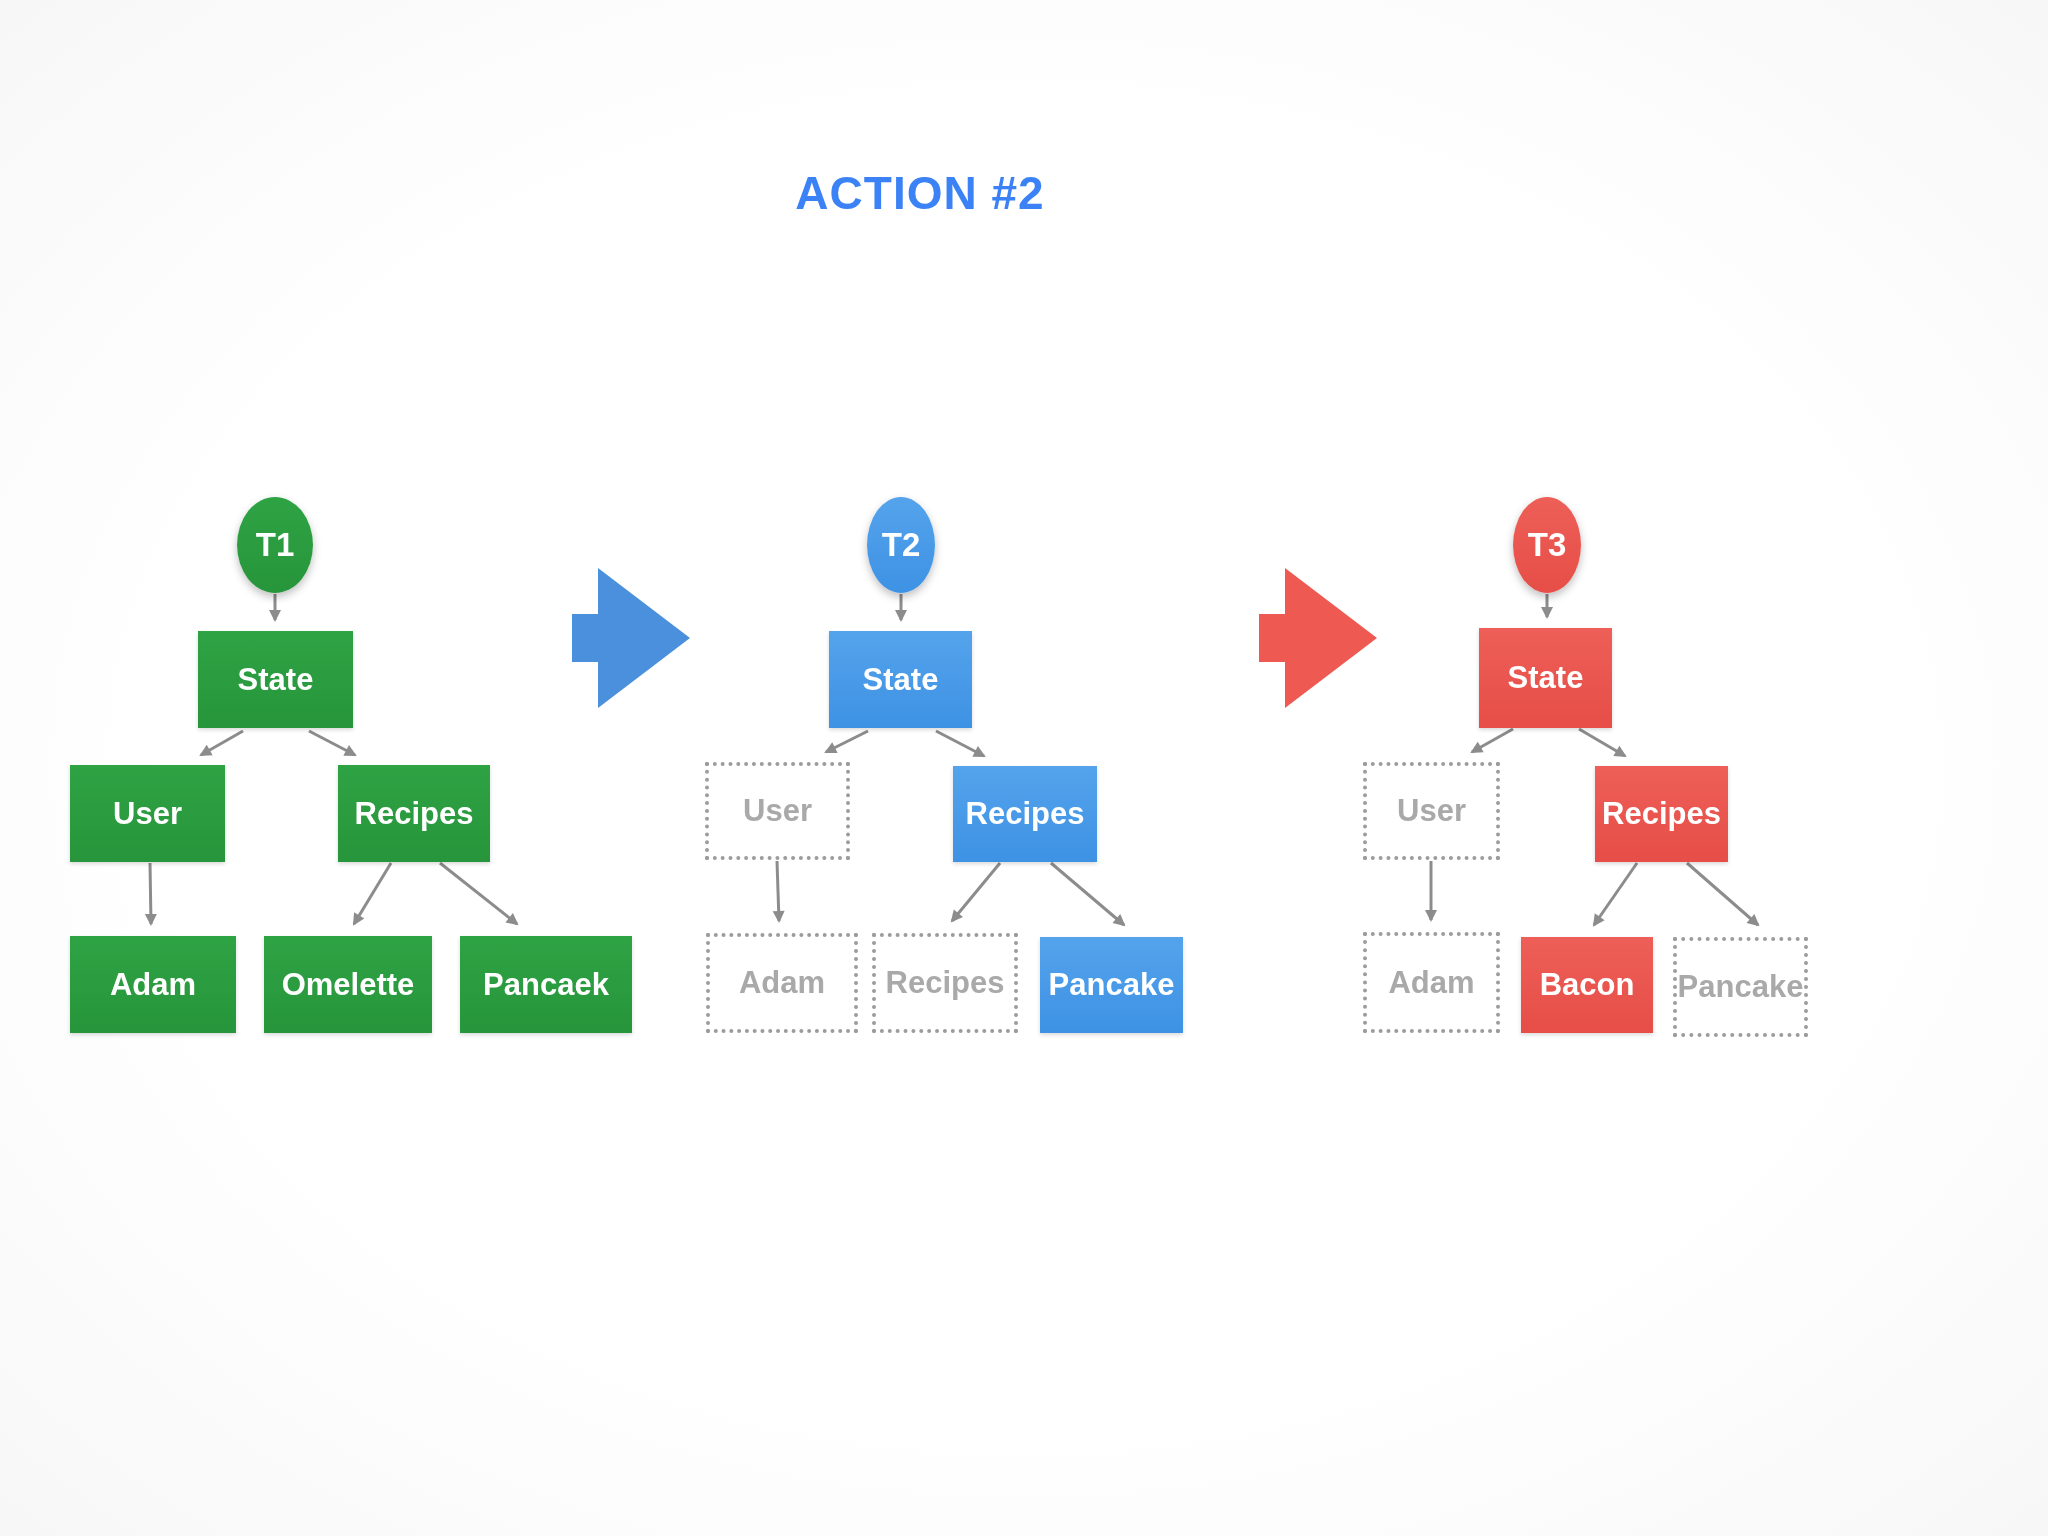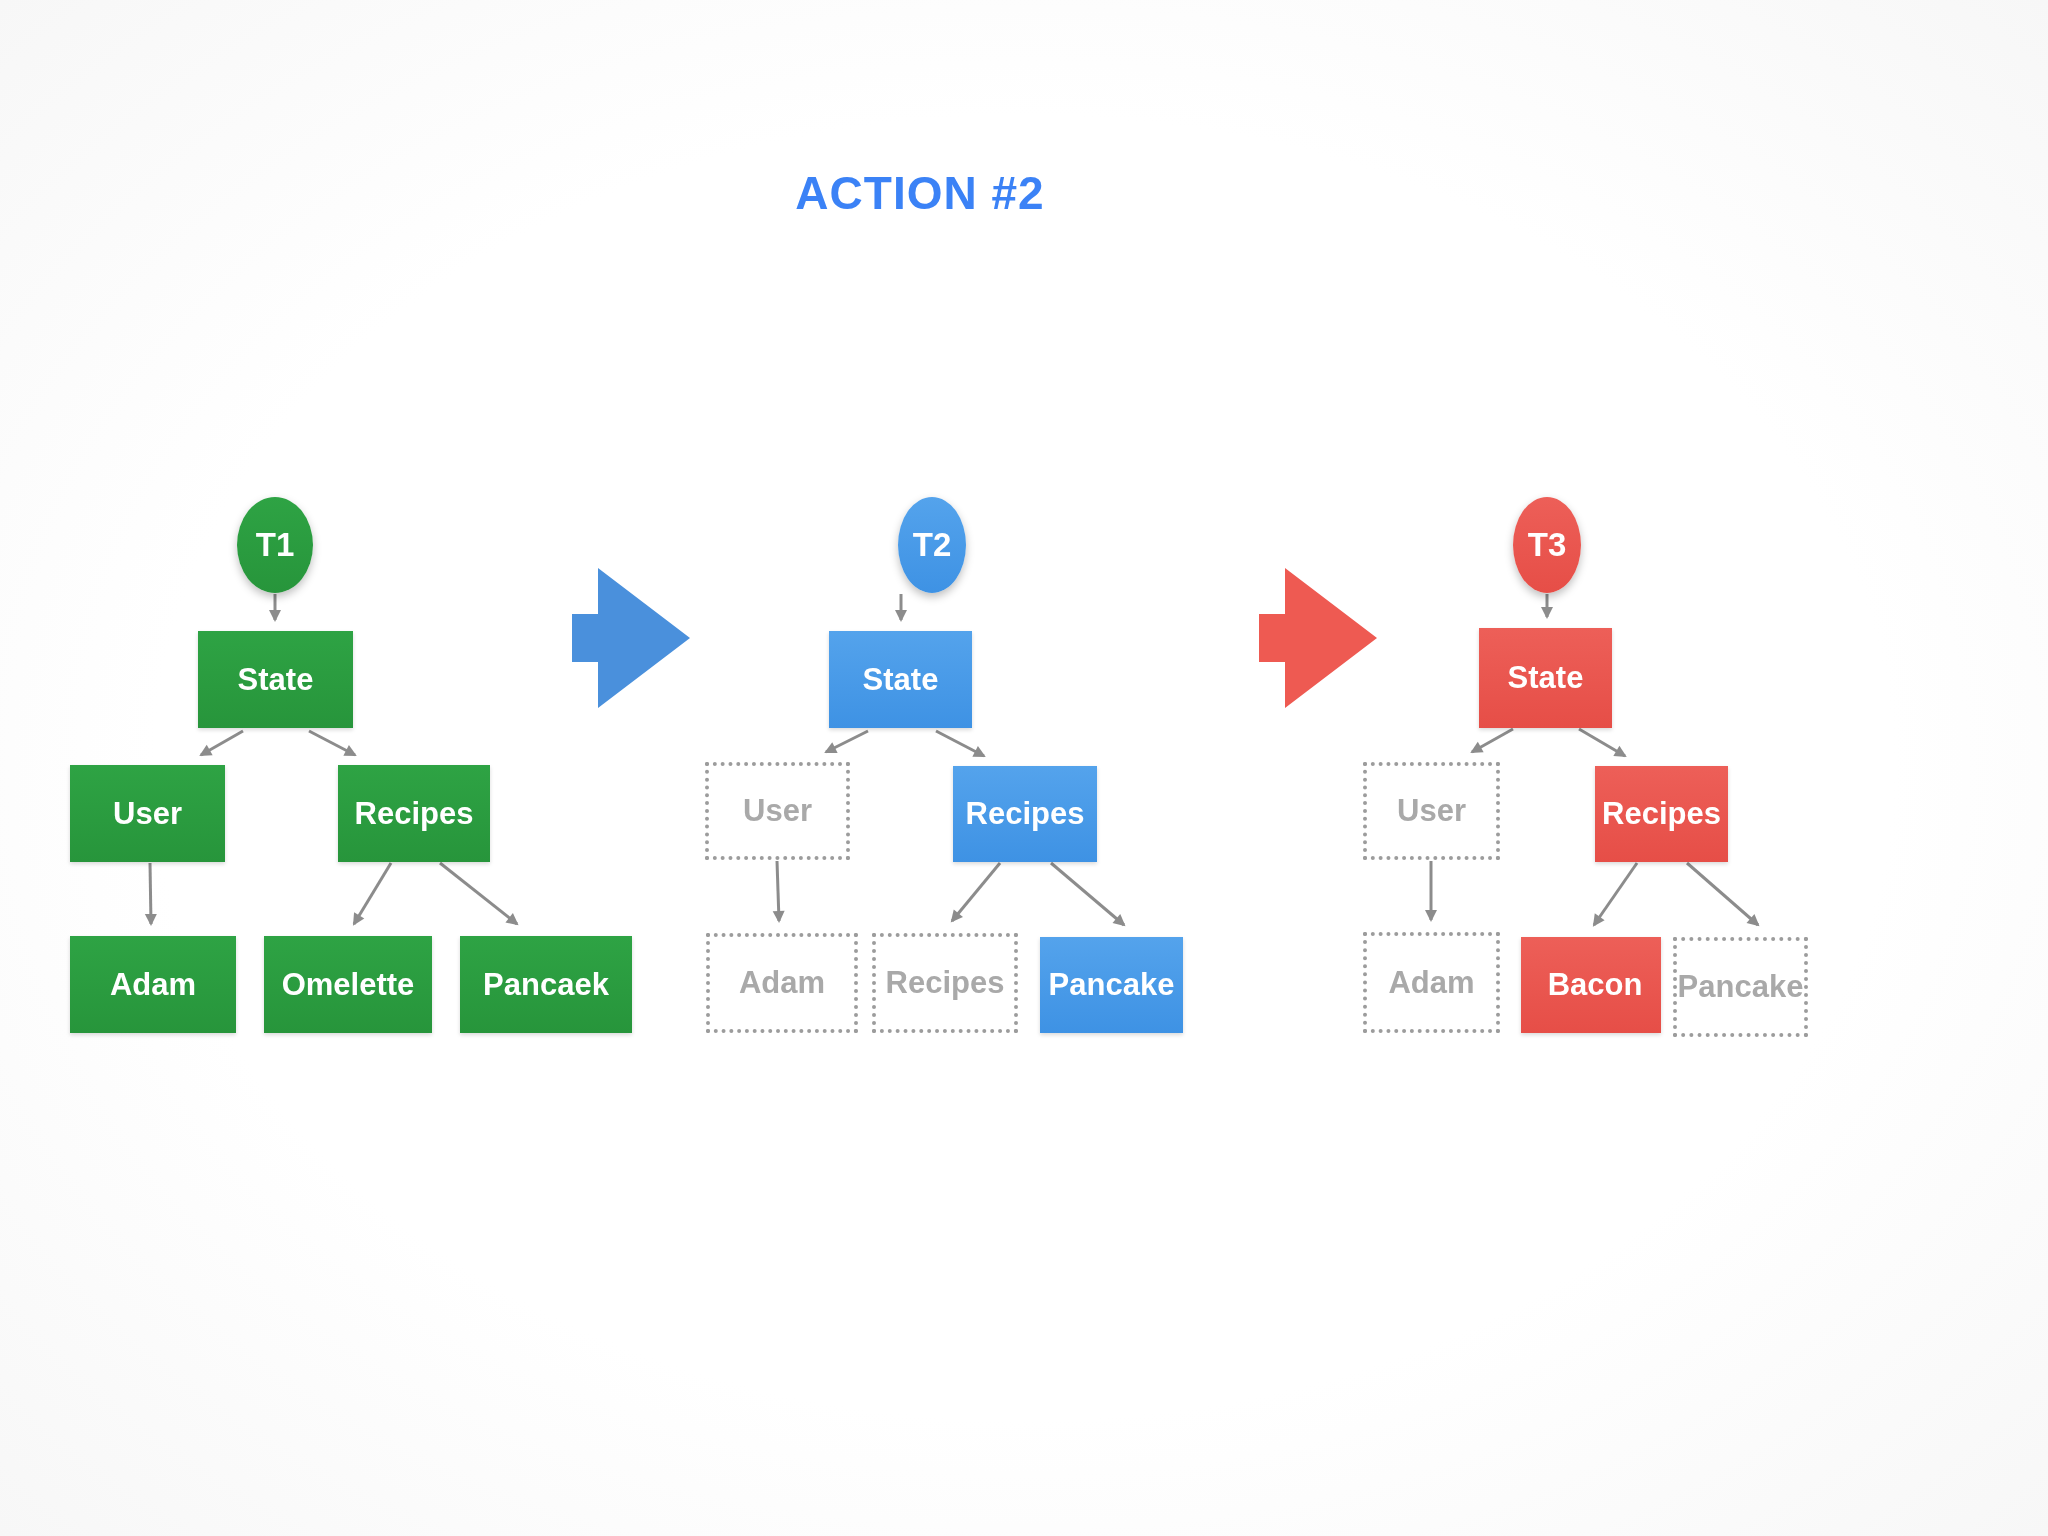--- a/index.html
+++ b/index.html
@@ -73,33 +73,33 @@
   <div class="node green" style="left:70px;top:765px;width:155px;height:97px;">User</div>
   <div class="node green" style="left:338px;top:765px;width:152px;height:97px;">Recipes</div>
   <div class="node green" style="left:70px;top:936px;width:166px;height:97px;">Adam</div>
   <div class="node green" style="left:264px;top:936px;width:168px;height:97px;">Omelette</div>
   <div class="node green" style="left:460px;top:936px;width:172px;height:97px;">Pancaek</div>
 
   <svg class="big-arrow" style="left:572px;top:568px;" width="118" height="140" viewBox="0 0 118 140" xmlns="http://www.w3.org/2000/svg">
     <polygon points="0,46 26,46 26,0 118,70 26,140 26,94 0,94" fill="#4a90dc"></polygon>
   </svg>
 
-  <div class="node circle blue" style="left:898px;top:497px;width:68px;height:96px;">T2</div>
+  <div class="node circle blue" style="left:867px;top:497px;width:68px;height:96px;">T2</div>
   <div class="node blue" style="left:829px;top:631px;width:143px;height:97px;">State</div>
   <div class="node dotted" style="left:705px;top:762px;width:137px;height:90px;">User</div>
   <div class="node blue" style="left:953px;top:766px;width:144px;height:96px;">Recipes</div>
   <div class="node dotted" style="left:706px;top:933px;width:144px;height:92px;">Adam</div>
   <div class="node dotted" style="left:872px;top:933px;width:138px;height:92px;">Recipes</div>
   <div class="node blue" style="left:1040px;top:937px;width:143px;height:96px;">Pancake</div>
 
   <svg class="big-arrow" style="left:1259px;top:568px;" width="118" height="140" viewBox="0 0 118 140" xmlns="http://www.w3.org/2000/svg">
     <polygon points="0,46 26,46 26,0 118,70 26,140 26,94 0,94" fill="#ee5a52"></polygon>
   </svg>
 
   <div class="node circle red" style="left:1513px;top:497px;width:68px;height:96px;">T3</div>
   <div class="node red" style="left:1479px;top:628px;width:133px;height:100px;">State</div>
   <div class="node dotted" style="left:1363px;top:762px;width:129px;height:90px;">User</div>
   <div class="node red" style="left:1595px;top:766px;width:133px;height:96px;">Recipes</div>
   <div class="node dotted" style="left:1363px;top:932px;width:129px;height:93px;">Adam</div>
-  <div class="node red" style="left:1521px;top:937px;width:132px;height:96px;padding-left:8px;">Bacon</div>
+  <div class="node red" style="left:1521px;top:937px;width:132px;height:96px;">Bacon</div>
   <div class="node dotted" style="left:1673px;top:937px;width:127px;height:92px;">Pancake</div>
 
 </div>
 
 </body></html>

